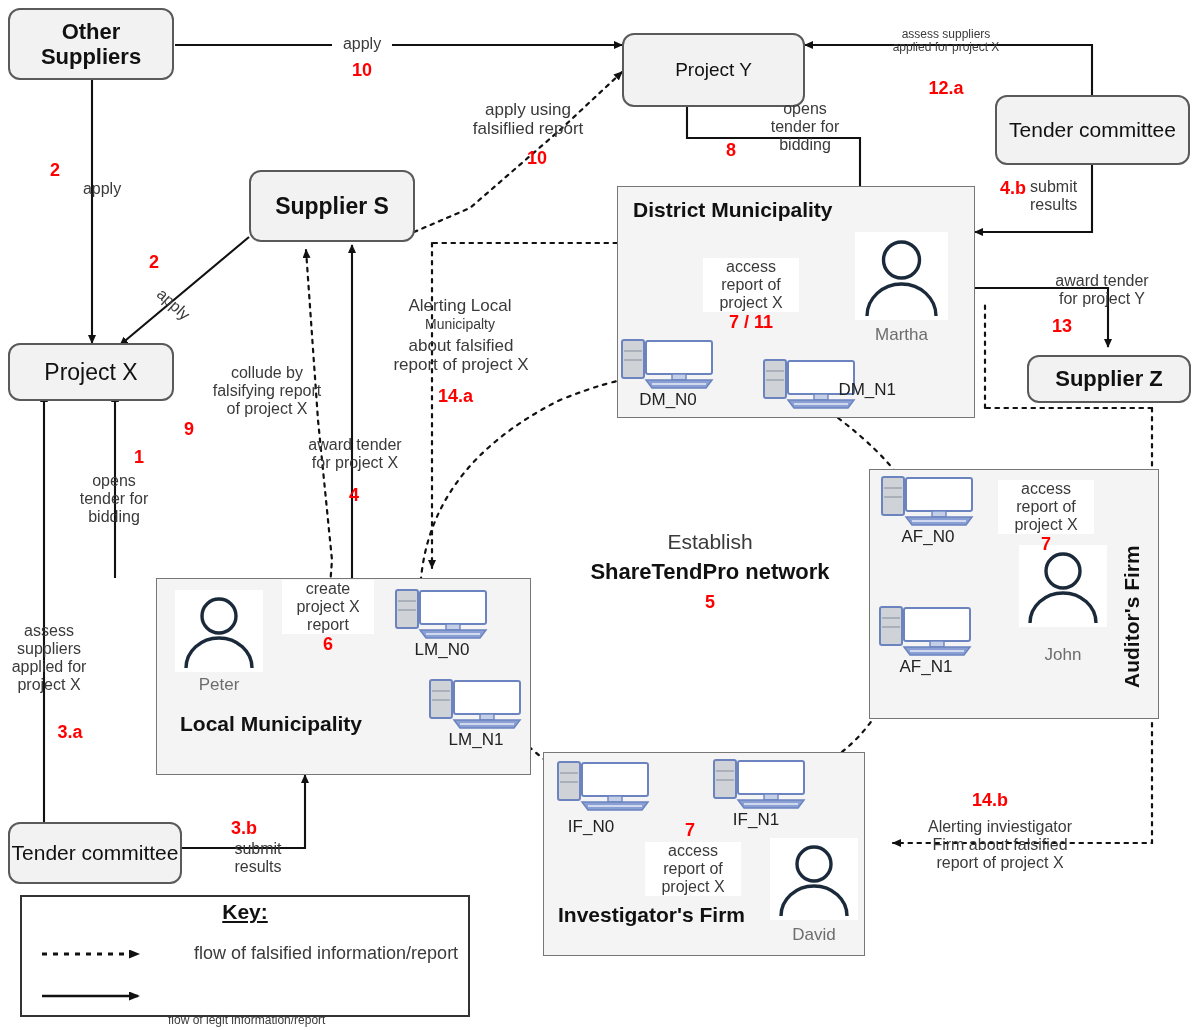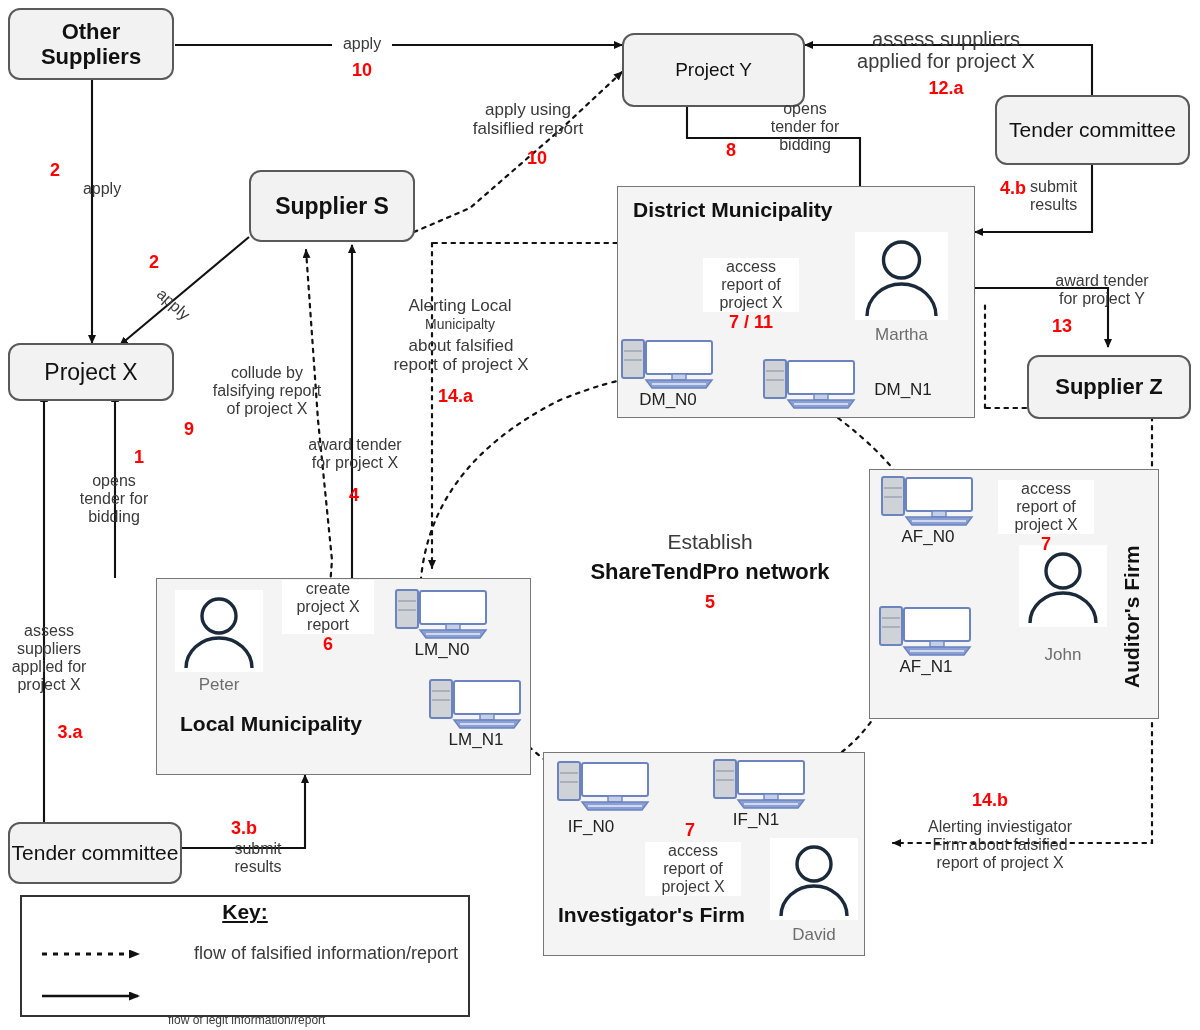--- a/index.html
+++ b/index.html
@@ -135,21 +135,21 @@
   </div>
 
   <div class="ent" style="left:249px;top:170px;width:166px;height:72px;font-size:23px;">
     <span>Supplier S</span>
   </div>
 
   <div class="ent plain" style="left:8px;top:343px;width:166px;height:58px;font-size:23px;">
     <span>Project X</span>
   </div>
 
-  <div class="ent" style="left:1027px;top:355px;width:164px;height:64px;font-size:22px;">
+  <div class="ent" style="left:1027px;top:355px;width:164px;height:48px;font-size:22px;">
     <span>Supplier Z</span>
   </div>
 
   <div class="ent plain" style="left:8px;top:822px;width:174px;height:62px;font-size:21px;">
     <span>Tender
 committee</span>
   </div>
 
   <div class="org" style="left:617px;top:186px;width:358px;height:232px;"></div>
   <div class="org-title" style="left:633px;top:198px;font-size:21px;">District Municipality</div>
@@ -185,21 +185,21 @@
     <svg width="96" height="52" viewBox="0 0 96 52">
       <rect x="2" y="2" width="22" height="38" rx="2" fill="#cfd2d6" stroke="#6b84c0" stroke-width="2"></rect>
       <line x1="4" y1="13" x2="22" y2="13" stroke="#9aa3ad" stroke-width="1.4"></line>
       <line x1="4" y1="22" x2="22" y2="22" stroke="#9aa3ad" stroke-width="1.4"></line>
       <rect x="26" y="3" width="66" height="33" rx="2" fill="#ffffff" stroke="#6b84c0" stroke-width="2"></rect>
       <rect x="52" y="36" width="14" height="6" fill="#c5cfe8" stroke="#6b84c0" stroke-width="1.4"></rect>
       <path d="M32,50 L86,50 L92,42 L26,42 Z" fill="#8aa0d4" stroke="#6b84c0" stroke-width="1.5"></path>
       <line x1="32" y1="46" x2="86" y2="46" stroke="#e8ecf7" stroke-width="1.6"></line>
     </svg>
   </div>
-  <div class="node-name" style="left:863px;top:380px;width:80px;text-align:center;font-size:17px;">DM_N1</div>
+  <div class="node-name" style="left:816px;top:380px;width:80px;text-align:right;font-size:17px;">DM_N1</div>
 
   <div class="org" style="left:156px;top:578px;width:375px;height:197px;"></div>
   <div class="org-title" style="left:180px;top:712px;font-size:21px;">Local Municipality</div>
 
   <div class="person" style="left:175px;top:590px;width:88px;height:82px;">
     <svg width="88" height="82" viewBox="0 0 88 82">
       <rect x="0" y="0" width="88" height="82" fill="#fff"></rect>
       <circle cx="44" cy="26" r="17" fill="none" stroke="#1b2a3a" stroke-width="3.4"></circle>
       <path d="M11,78 a33,30 0 0 1 66,0" fill="none" stroke="#1b2a3a" stroke-width="3.4"></path>
     </svg>
@@ -319,21 +319,21 @@
       <rect x="52" y="36" width="14" height="6" fill="#c5cfe8" stroke="#6b84c0" stroke-width="1.4"></rect>
       <path d="M32,50 L86,50 L92,42 L26,42 Z" fill="#8aa0d4" stroke="#6b84c0" stroke-width="1.5"></path>
       <line x1="32" y1="46" x2="86" y2="46" stroke="#e8ecf7" stroke-width="1.6"></line>
     </svg>
   </div>
   <div class="node-name" style="left:716px;top:810px;width:80px;font-size:17px;">IF_N1</div>
 
   <div class="lbl" style="left:332px;top:35px;width:60px;font-size:16px;">apply</div>
   <div class="num" style="left:332px;top:60px;width:60px;font-size:18px;">10</div>
 
-  <div class="lbl nobg" style="left:855px;top:28px;width:182px;font-size:20px;">assess suppliers
+  <div class="lbl nobg" style="left:855px;top:28px;width:182px;font-size:12px;">assess suppliers
 applied for project X</div>
   <div class="num" style="left:855px;top:78px;width:182px;font-size:18px;">12.a</div>
 
   <div class="num" style="left:976px;top:178px;width:50px;text-align:right;font-size:18px;">4.b</div>
   <div class="lbl nobg" style="left:1030px;top:178px;width:84px;text-align:left;font-size:16px;">submit
 results</div>
 
   <div class="lbl nobg" style="left:756px;top:100px;width:98px;font-size:16px;">opens
 tender for
 bidding</div>

